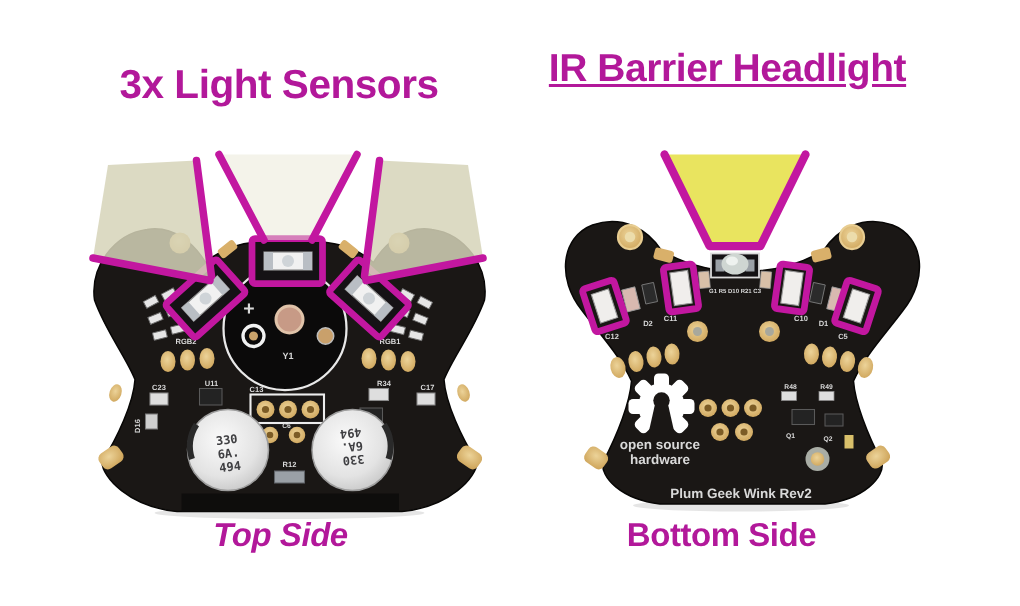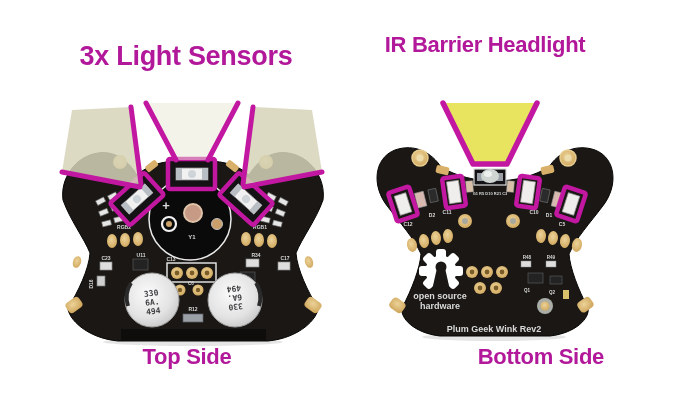--- a/index.html
+++ b/index.html
@@ -5,23 +5,23 @@
   html,body{margin:0;padding:0;background:#ffffff;}
   .stage{
     position:relative;width:680px;height:404px;background:#ffffff;overflow:hidden;
     font-family:"Liberation Sans", sans-serif;
   }
   .annot{
     position:absolute;color:#b2189a;font-weight:bold;text-align:center;
     letter-spacing:-0.3px;line-height:1.2;
   }
   .title-left{left:36px;top:40px;width:300px;font-size:27px;}
-  .title-right{left:335px;top:31px;width:300px;font-size:22px;line-height:28px;}
-  .caption-left{left:87px;top:344px;width:200px;font-size:22px;}
-  .caption-right{left:404px;top:344px;width:200px;font-size:22px;text-align:right;}
+  .title-right{left:335px;top:31px;width:300px;font-size:26px;line-height:28px;text-decoration:underline;}
+  .caption-left{left:87px;top:344px;width:200px;font-size:22px;font-style:italic;}
+  .caption-right{left:381px;top:344px;width:200px;font-size:22px;}
   svg{position:absolute;left:0;top:0;}
   .silk{fill:#d9d9d9;font-family:"Liberation Sans",sans-serif;font-weight:bold;}
   .mg{stroke:#c217a0;}
   .capTxt{fill:#3f3f42;font-size:8px;font-weight:bold;font-family:"DejaVu Sans Mono",monospace;}
 </style>
 </head>
 <body>
 
 <div class="stage">
 

